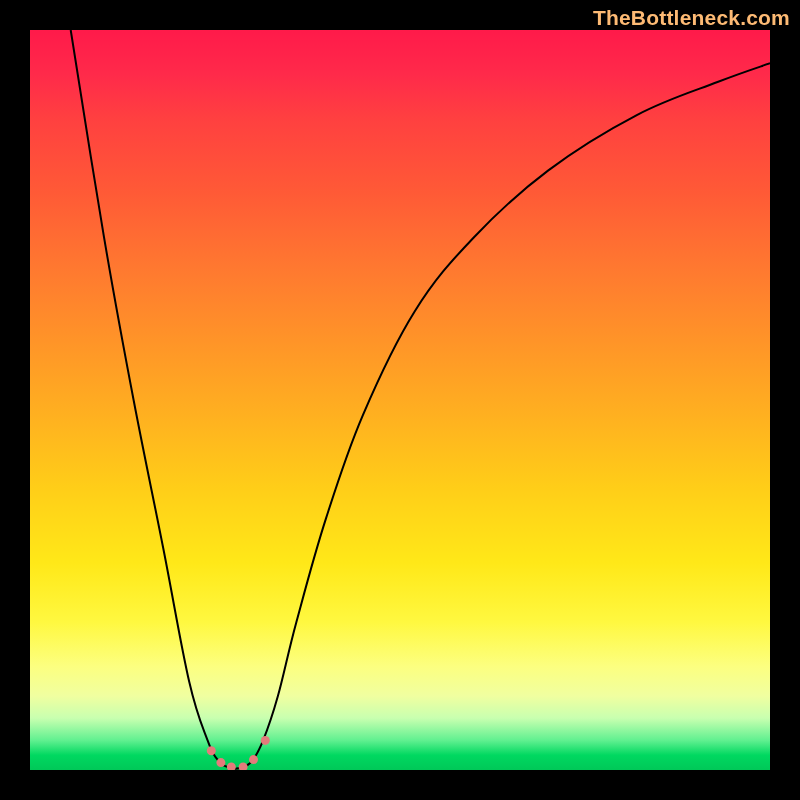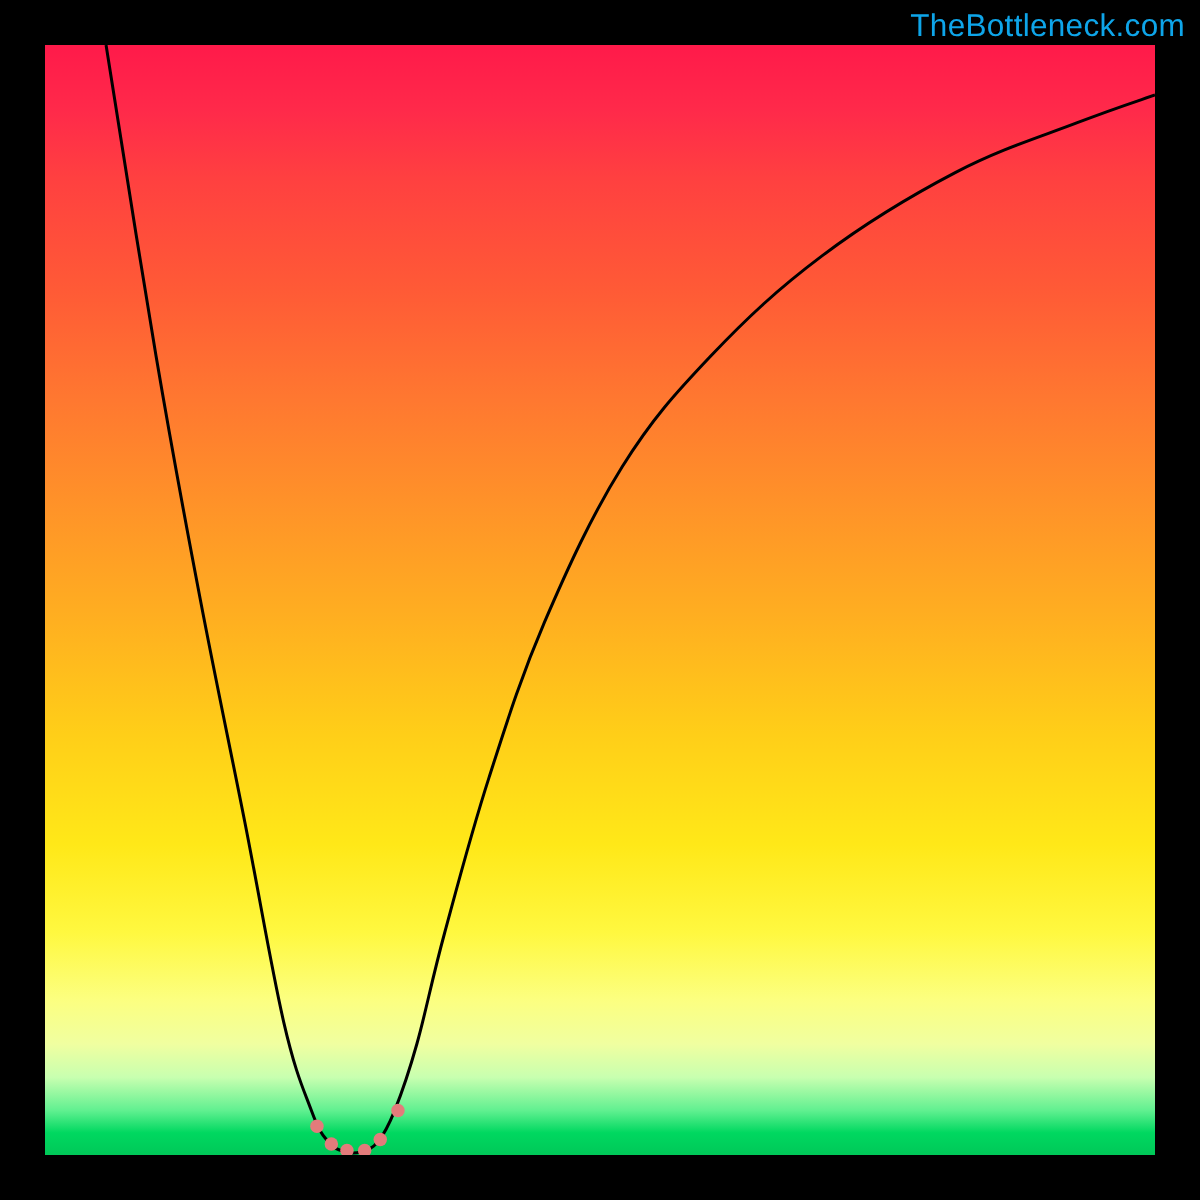--- a/index.html
+++ b/index.html
@@ -48,23 +48,23 @@
     left: 0;
     top: 0;
     width: 740px;
     height: 740px;
     pointer-events: none;
   }
   .watermark {
     position: absolute;
     top: 6px;
     right: 10px;
-    color: #0ea5e9;
+    color: #fdba74;
     font-size: 21px;
-    font-weight: 400;
+    font-weight: 700;
     letter-spacing: 0.2px;
     user-select: none;
   }
 </style>
 </head>
 <body>
 
 <div class="frame">
   <div class="plot-area">
     <svg class="curve-svg" viewBox="0 0 740 740" preserveAspectRatio="none">

